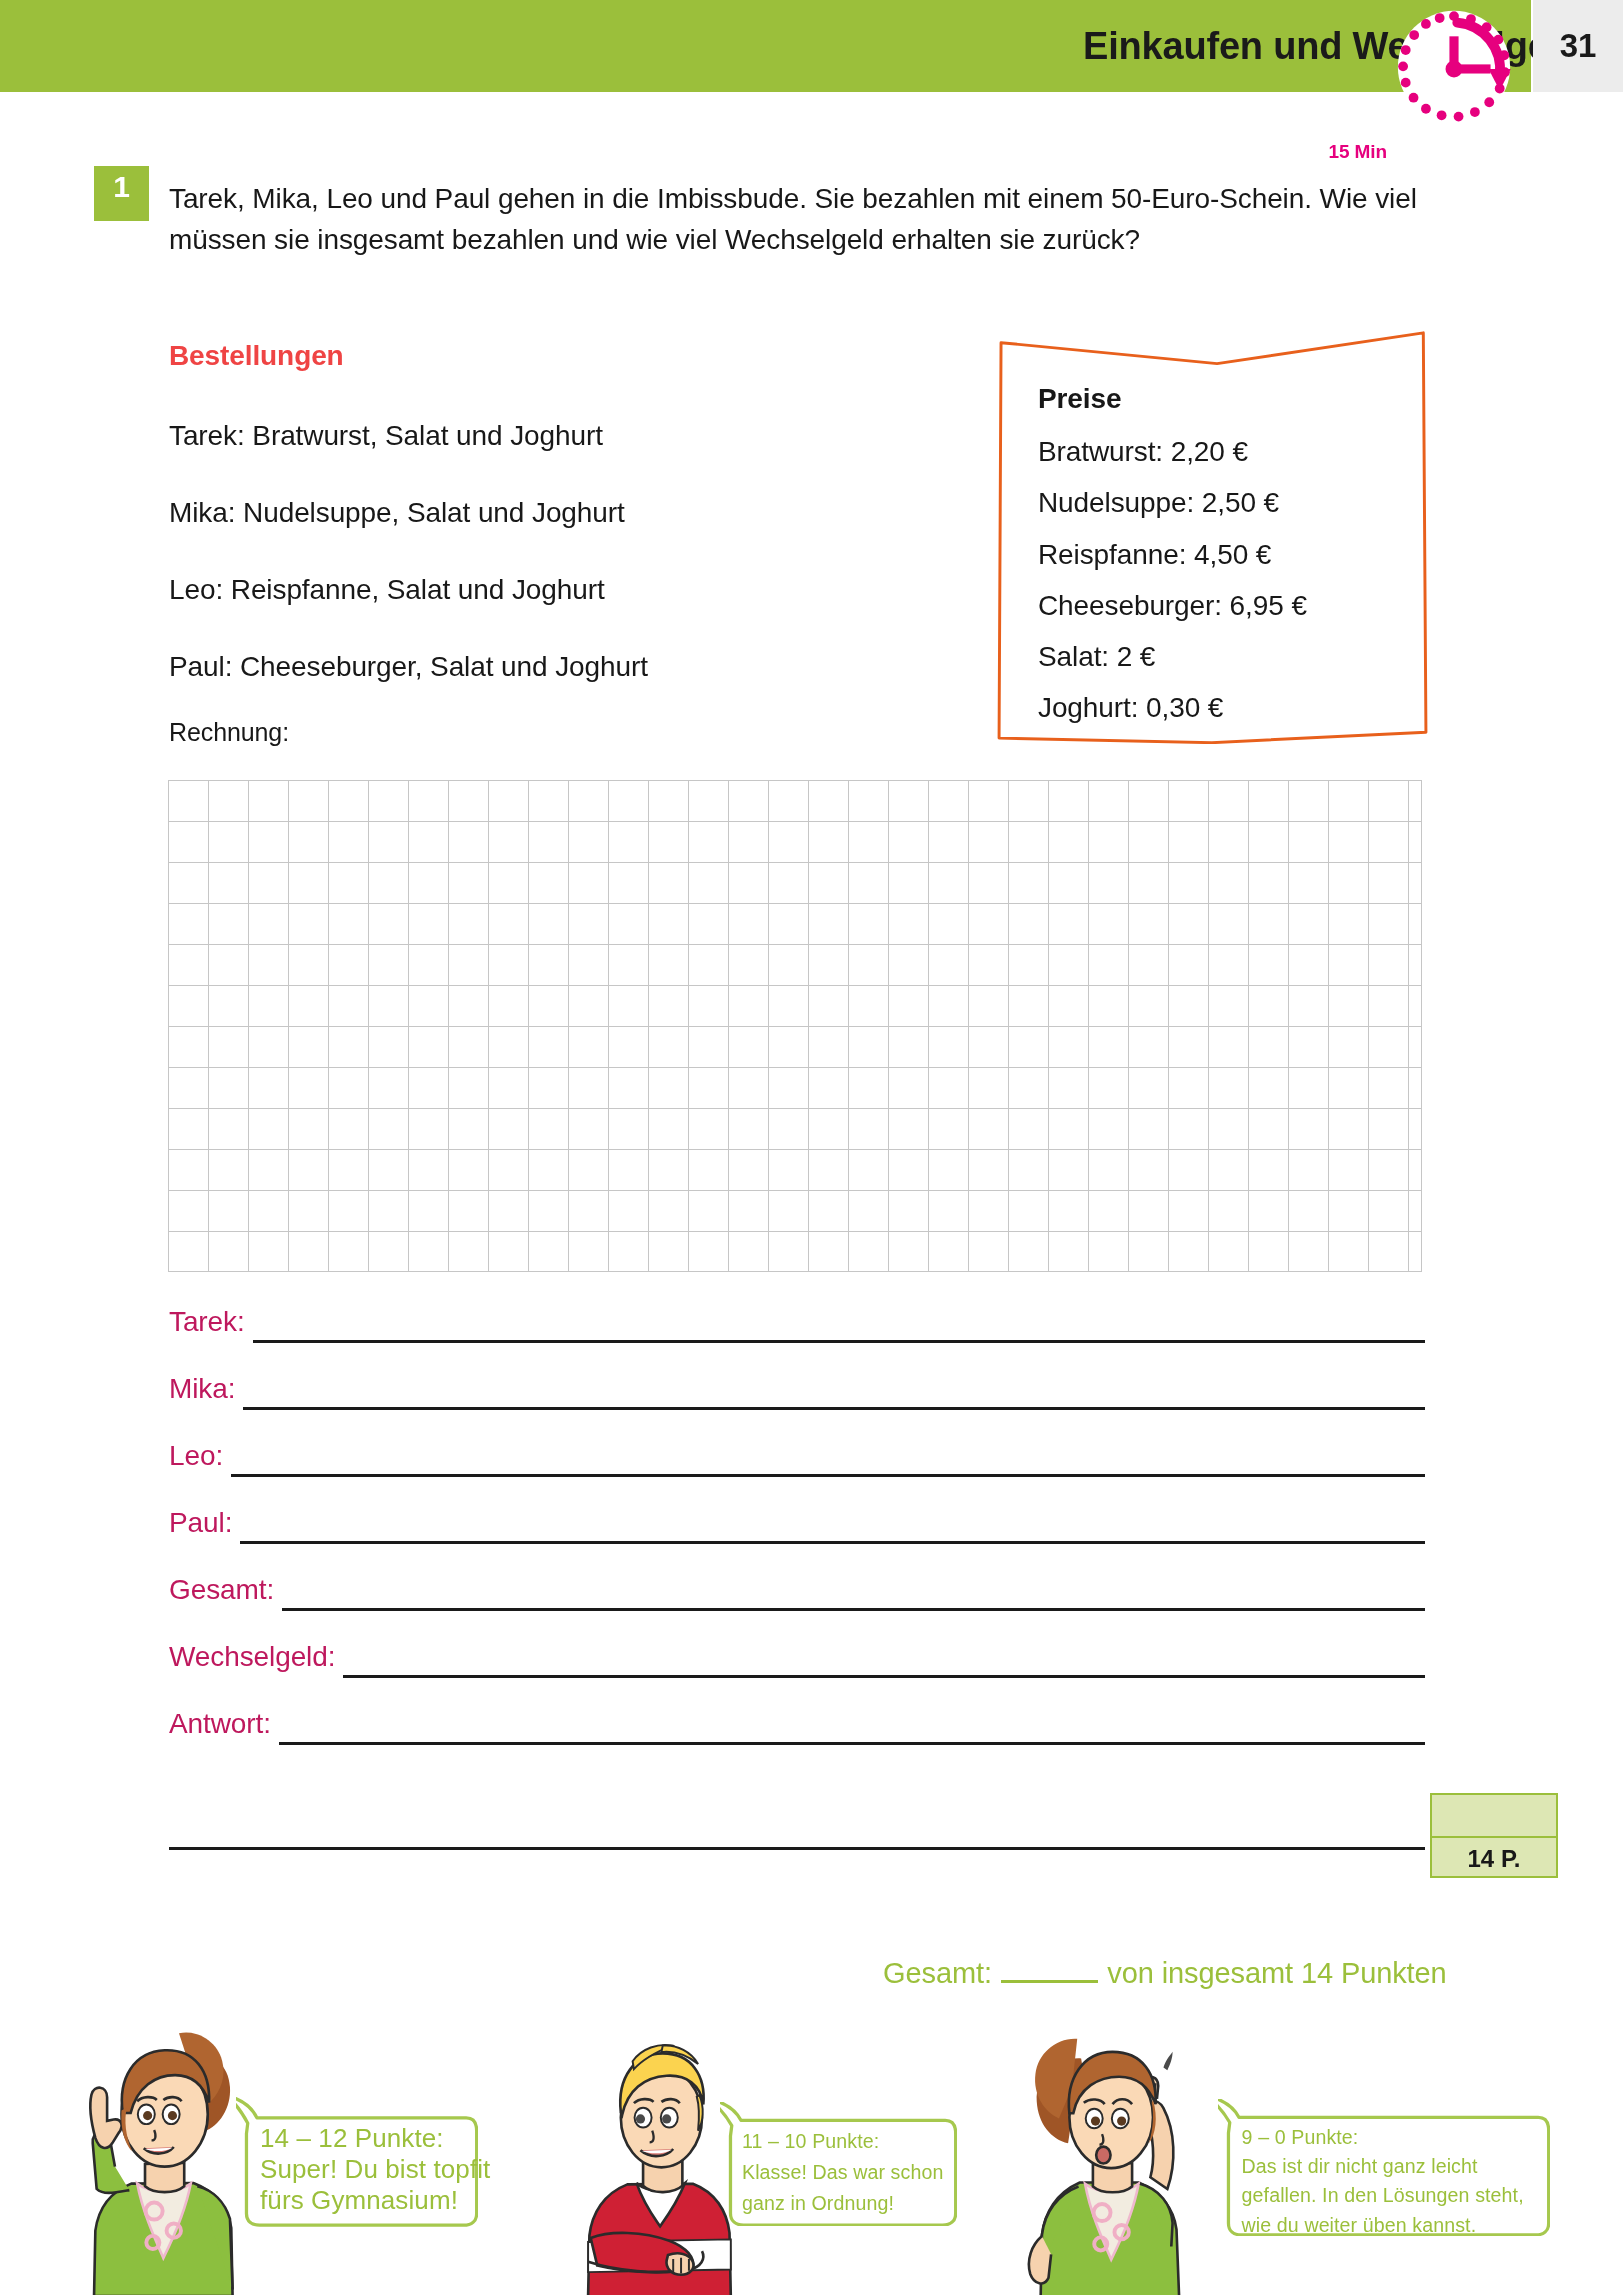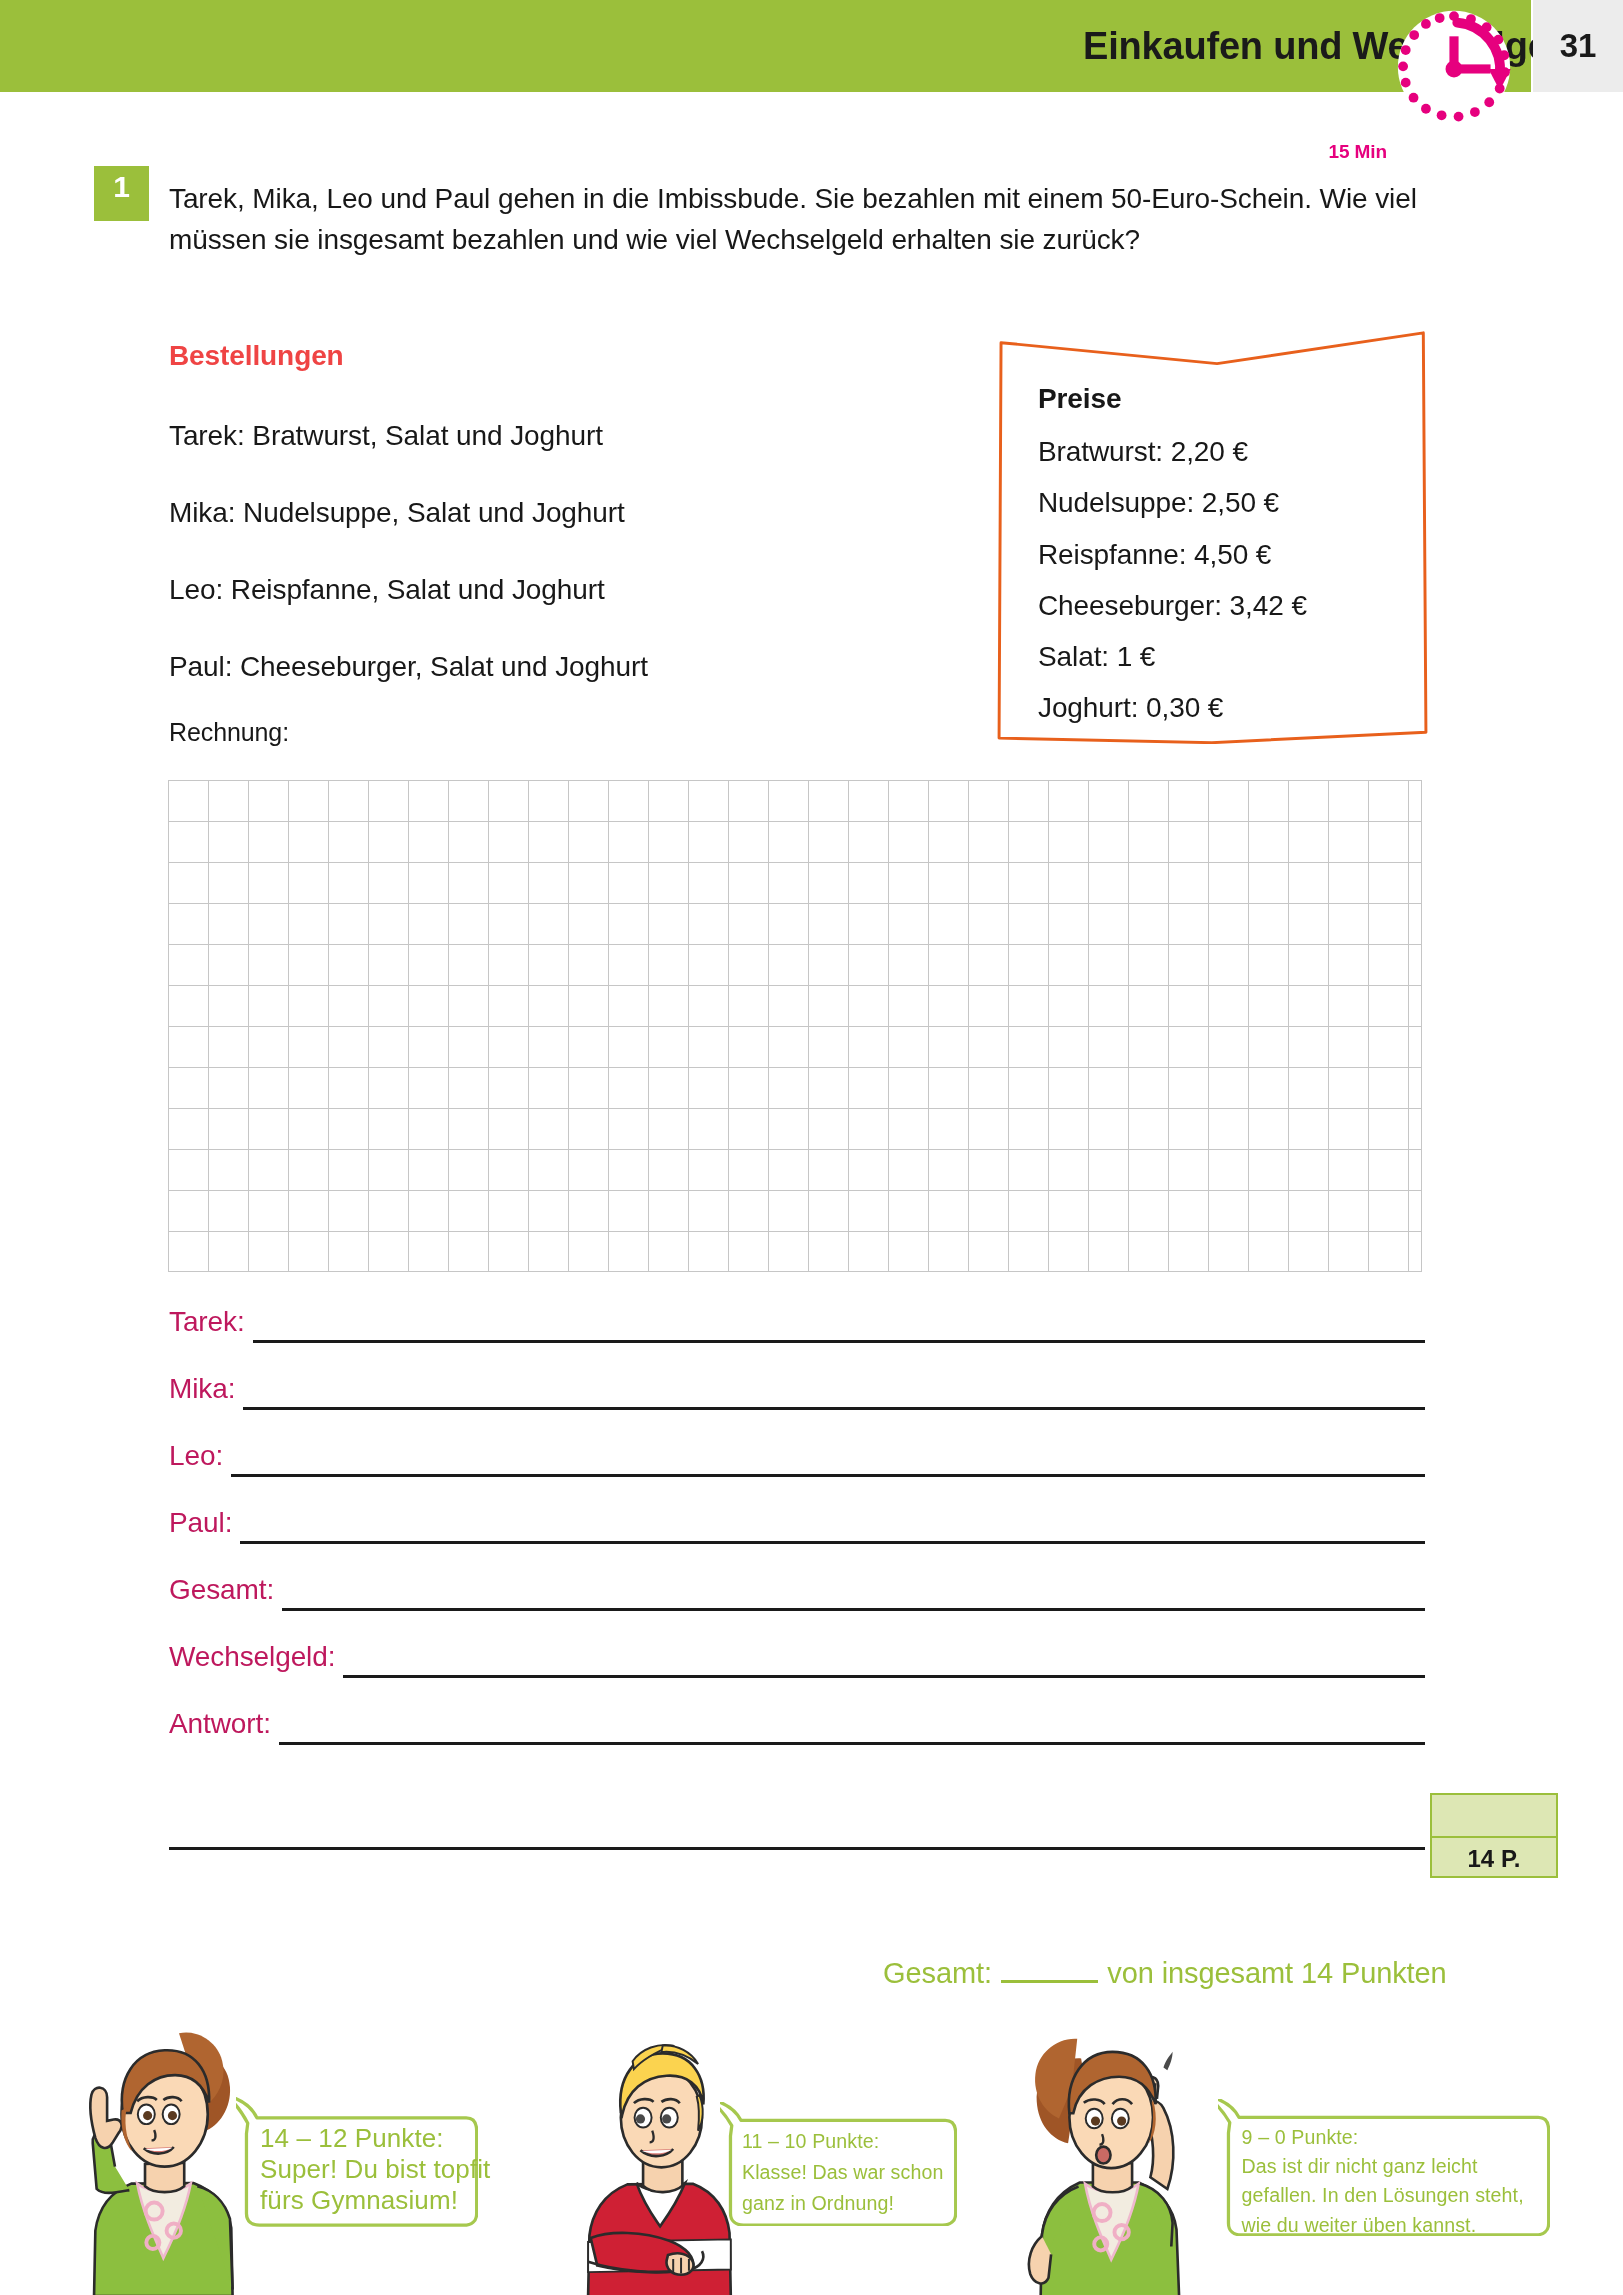--- a/index.html
+++ b/index.html
@@ -244,22 +244,22 @@
 
   <div class="price-box">
     <svg viewBox="0 0 658 640" xmlns="http://www.w3.org/2000/svg">
       <path d="M6 27 L336 59 L651 12 L655 622 L328 638 L3 631 Z" fill="none" stroke="#e8601c" stroke-width="4.5" stroke-linejoin="round"></path>
     </svg>
     <div class="price-inner">
       <div class="price-title">Preise</div>
       <div class="price-row">Bratwurst: 2,20 €</div>
       <div class="price-row">Nudelsuppe: 2,50 €</div>
       <div class="price-row">Reispfanne: 4,50 €</div>
-      <div class="price-row">Cheeseburger: 3,42 €</div>
-      <div class="price-row">Salat: 1 €</div>
+      <div class="price-row">Cheeseburger: 6,95 €</div>
+      <div class="price-row">Salat: 2 €</div>
       <div class="price-row">Joghurt: 0,30 €</div>
     </div>
   </div>
 
   <div class="calc-grid"></div>
 
   <div class="ans-block">
     <div class="ans-row">
       <span class="ans-label">Tarek:</span>
       <span class="ans-line"></span>

